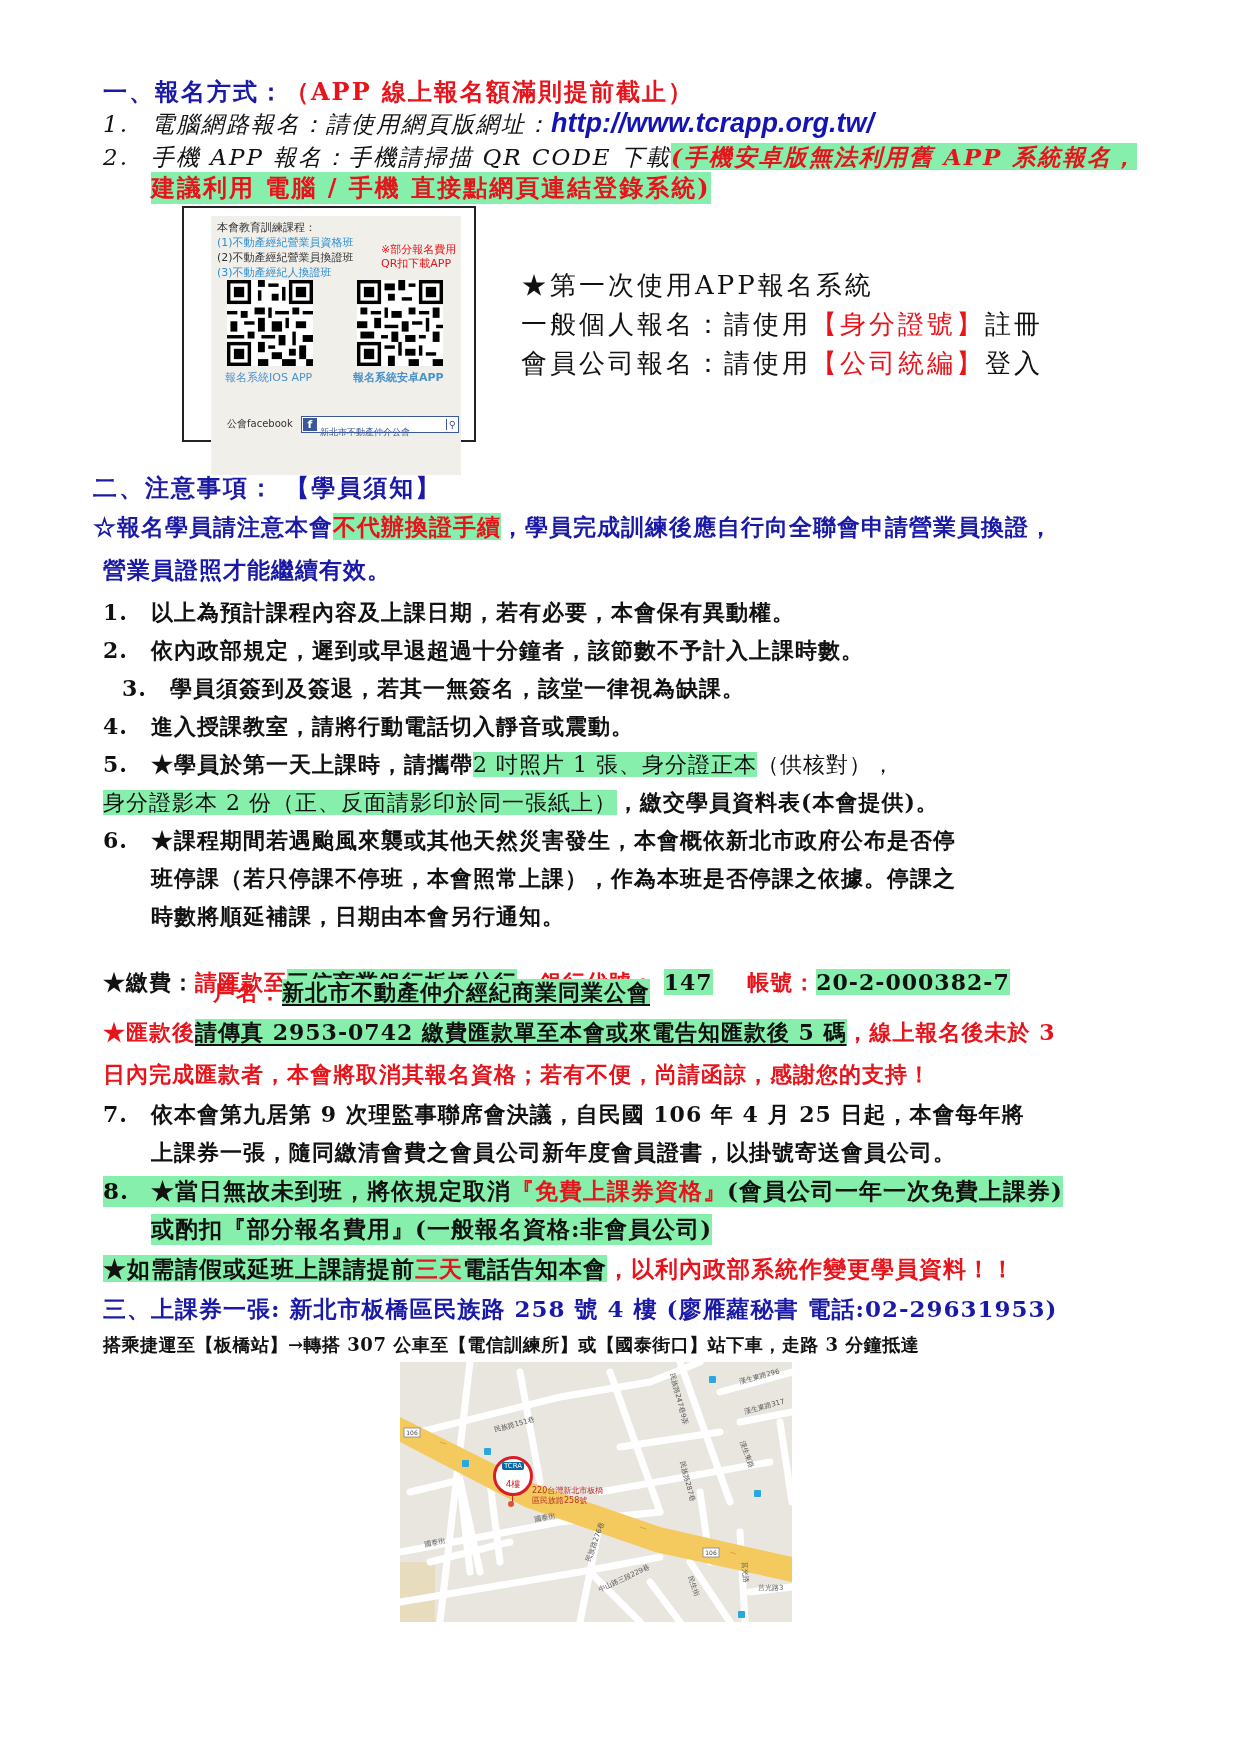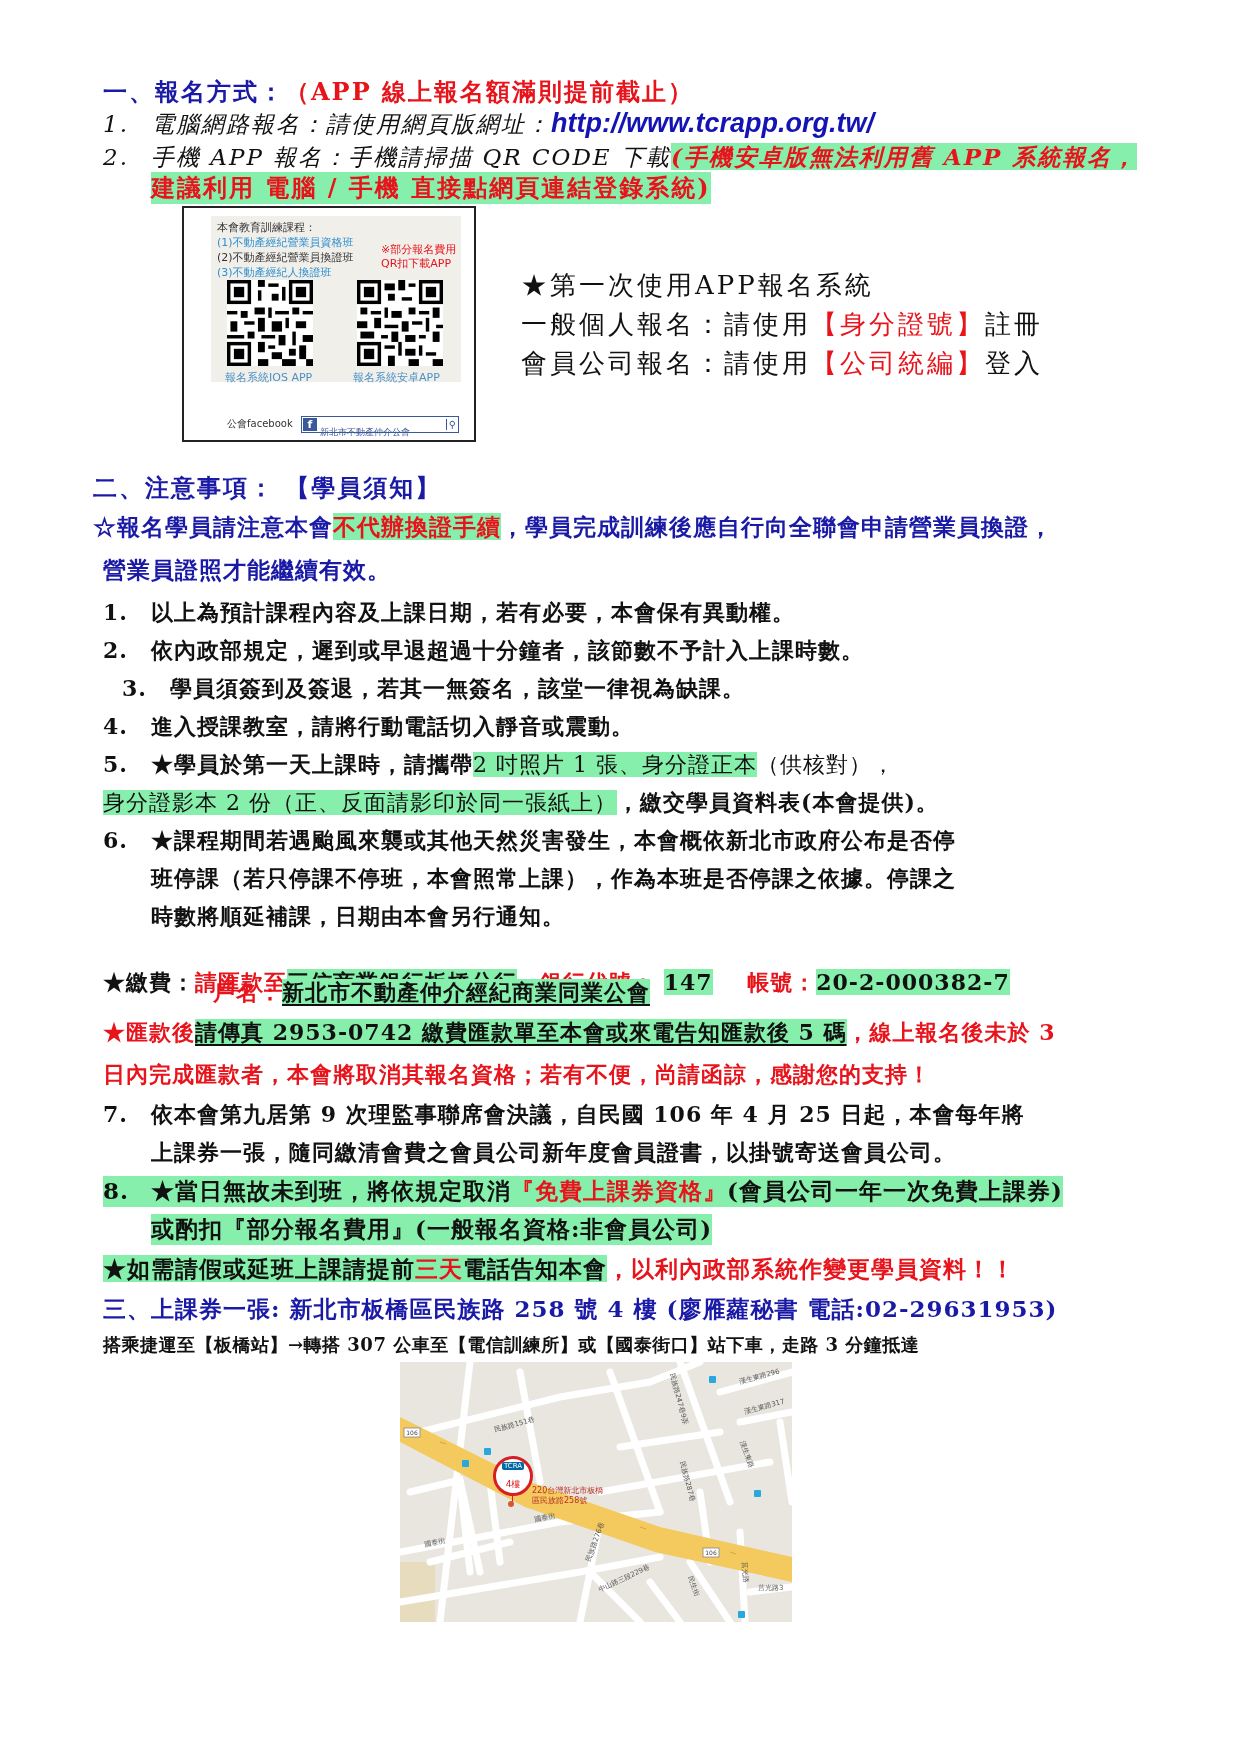--- a/index.html
+++ b/index.html
@@ -14,21 +14,21 @@
   .bold { font-weight: bold; }
   .sec-title { font-size: 24px; font-weight: bold; letter-spacing: 2px; }
   .light { font-size: 23px; font-weight: normal; letter-spacing: 2px; font-style: italic; }
   .body { font-size: 22px; font-weight: bold; letter-spacing: 1px; }
   .num { display: inline-block; width: 48px; }
   .url { font-family: "Liberation Sans", "DejaVu Sans", sans-serif; font-weight: bold; color: #1414b4; font-size: 27px; letter-spacing: 0; }
 
   
   .qr-box { position: absolute; left: 182px; top: 206px; width: 290px; height: 232px;
             border: 2px solid #222; background: #fff; }
-  .qr-inner { position: absolute; left: 27px; top: 8px; width: 250px; height: 166px;
+  .qr-inner { position: absolute; left: 27px; top: 8px; width: 250px; height: 259px;
               background: #f1efea; font-family: "DejaVu Sans", sans-serif; }
   .qr-inner .t { position: absolute; font-size: 11px; white-space: nowrap; }
   .qr-code { position: absolute; width: 86px; height: 86px; background: #fff; }
   .qr-code svg { width: 100%; height: 100%; display: block; }
   .fb-bar { position: absolute; left: 90px; top: 200px; width: 156px; height: 15px;
             border: 1px solid #3b5998; background: #fff; font-size: 9px; color: #3b5998;
             display: flex; align-items: center; }
   .fb-logo { width: 14px; height: 13px; background: #3b5998; color: #fff; font-weight: bold;
              font-size: 11px; display: inline-flex; align-items: center; justify-content: center; margin: 0 3px 0 1px; }
 
@@ -156,21 +156,21 @@
             <rect x="14" y="20" width="3" height="2"></rect>
             <rect x="18" y="19" width="1" height="3"></rect>
             <rect x="20" y="21" width="3" height="1"></rect>
             <rect x="9" y="22" width="2" height="3"></rect>
             <rect x="15" y="23" width="3" height="2"></rect>
             <rect x="22" y="23" width="3" height="2"></rect>
         </g>
       </svg>
     </div>
     <div class="t" style="left:14px; top:154px; color:#4a90c8; font-size:11px;">報名系統IOS APP</div>
-    <div class="t" style="left:142px; top:154px; color:#4a90c8; font-size:11px;">報名系統安卓APP</div>
+    <div class="t" style="left:142px; top:154px; color:#4a90c8; font-size:11px;font-weight:bold;">報名系統安卓APP</div>
     <div class="t" style="left:16px; top:201px; color:#333; font-size:10px;">公會facebook</div>
     <div class="fb-bar">
       <span class="fb-logo">f</span>
       <span style="flex:1;margin-top:16px;">新北市不動產仲介公會</span>
       <span style="border-left:1px solid #3b5998; padding:0 2px; font-size:10px;">⚲</span>
     </div>
   </div>
 </div>
 
 <div class="abs side black" style="left:521px; top:268px;">★第一次使用APP報名系統</div>

